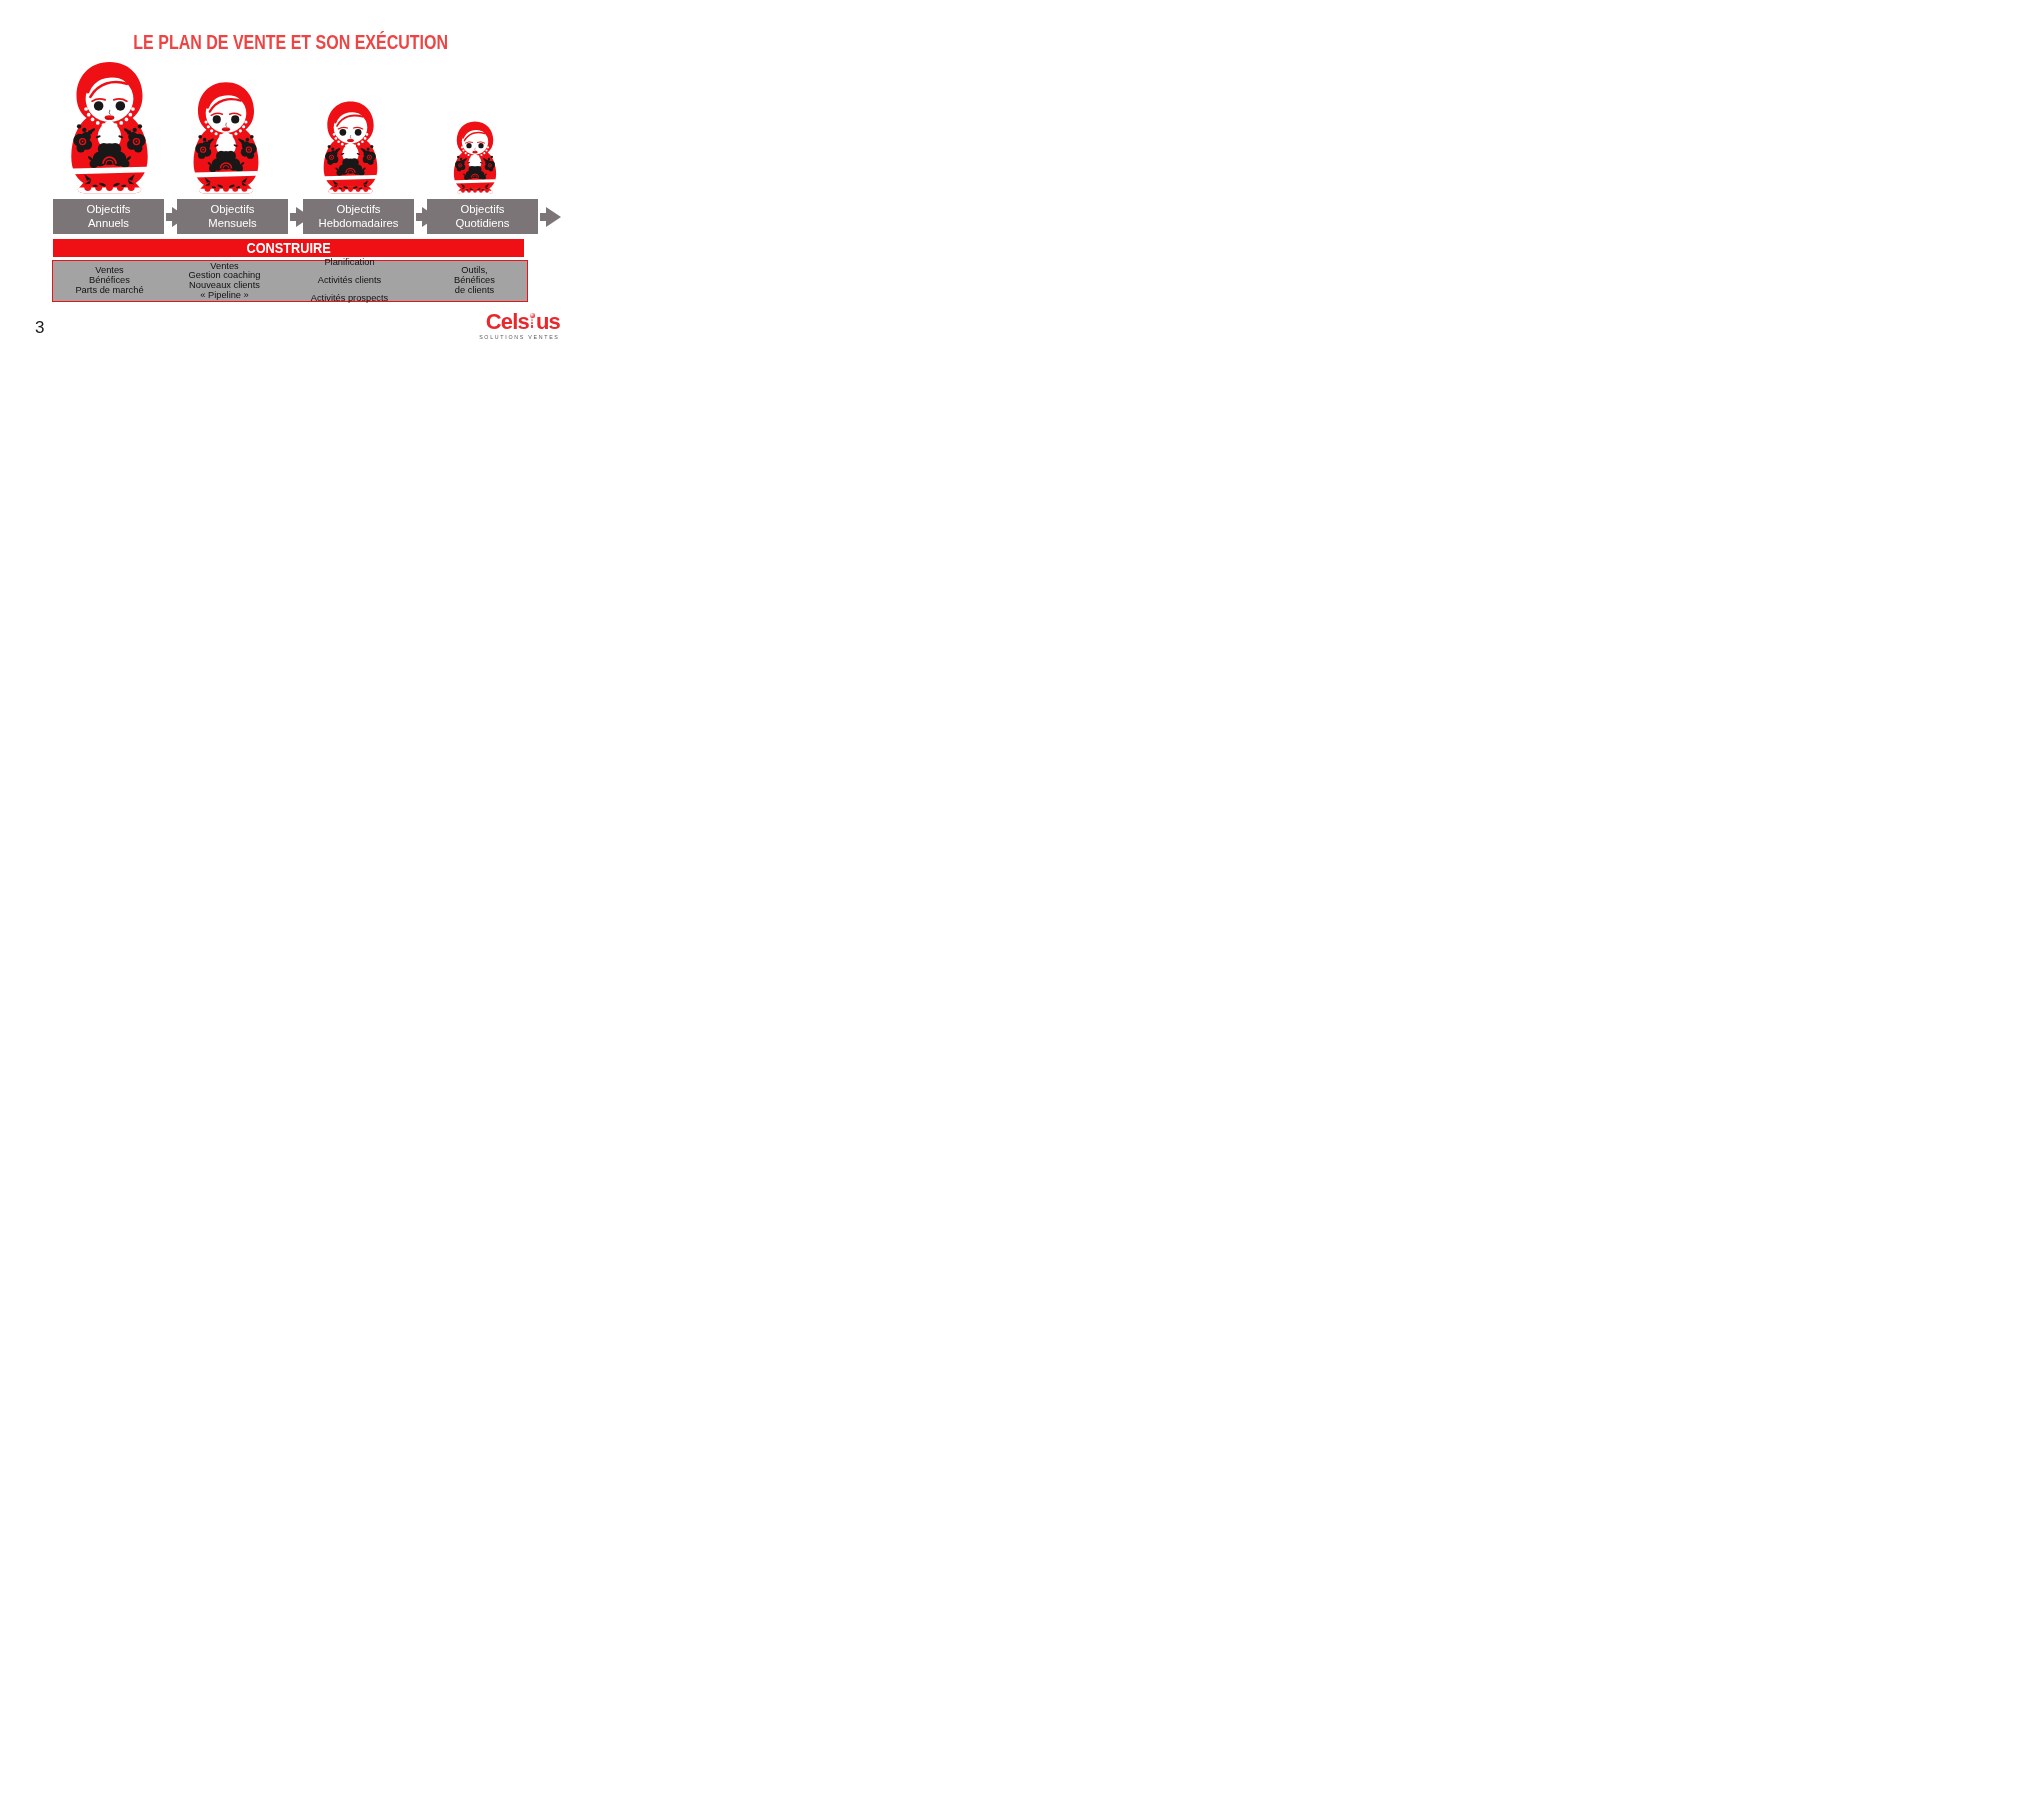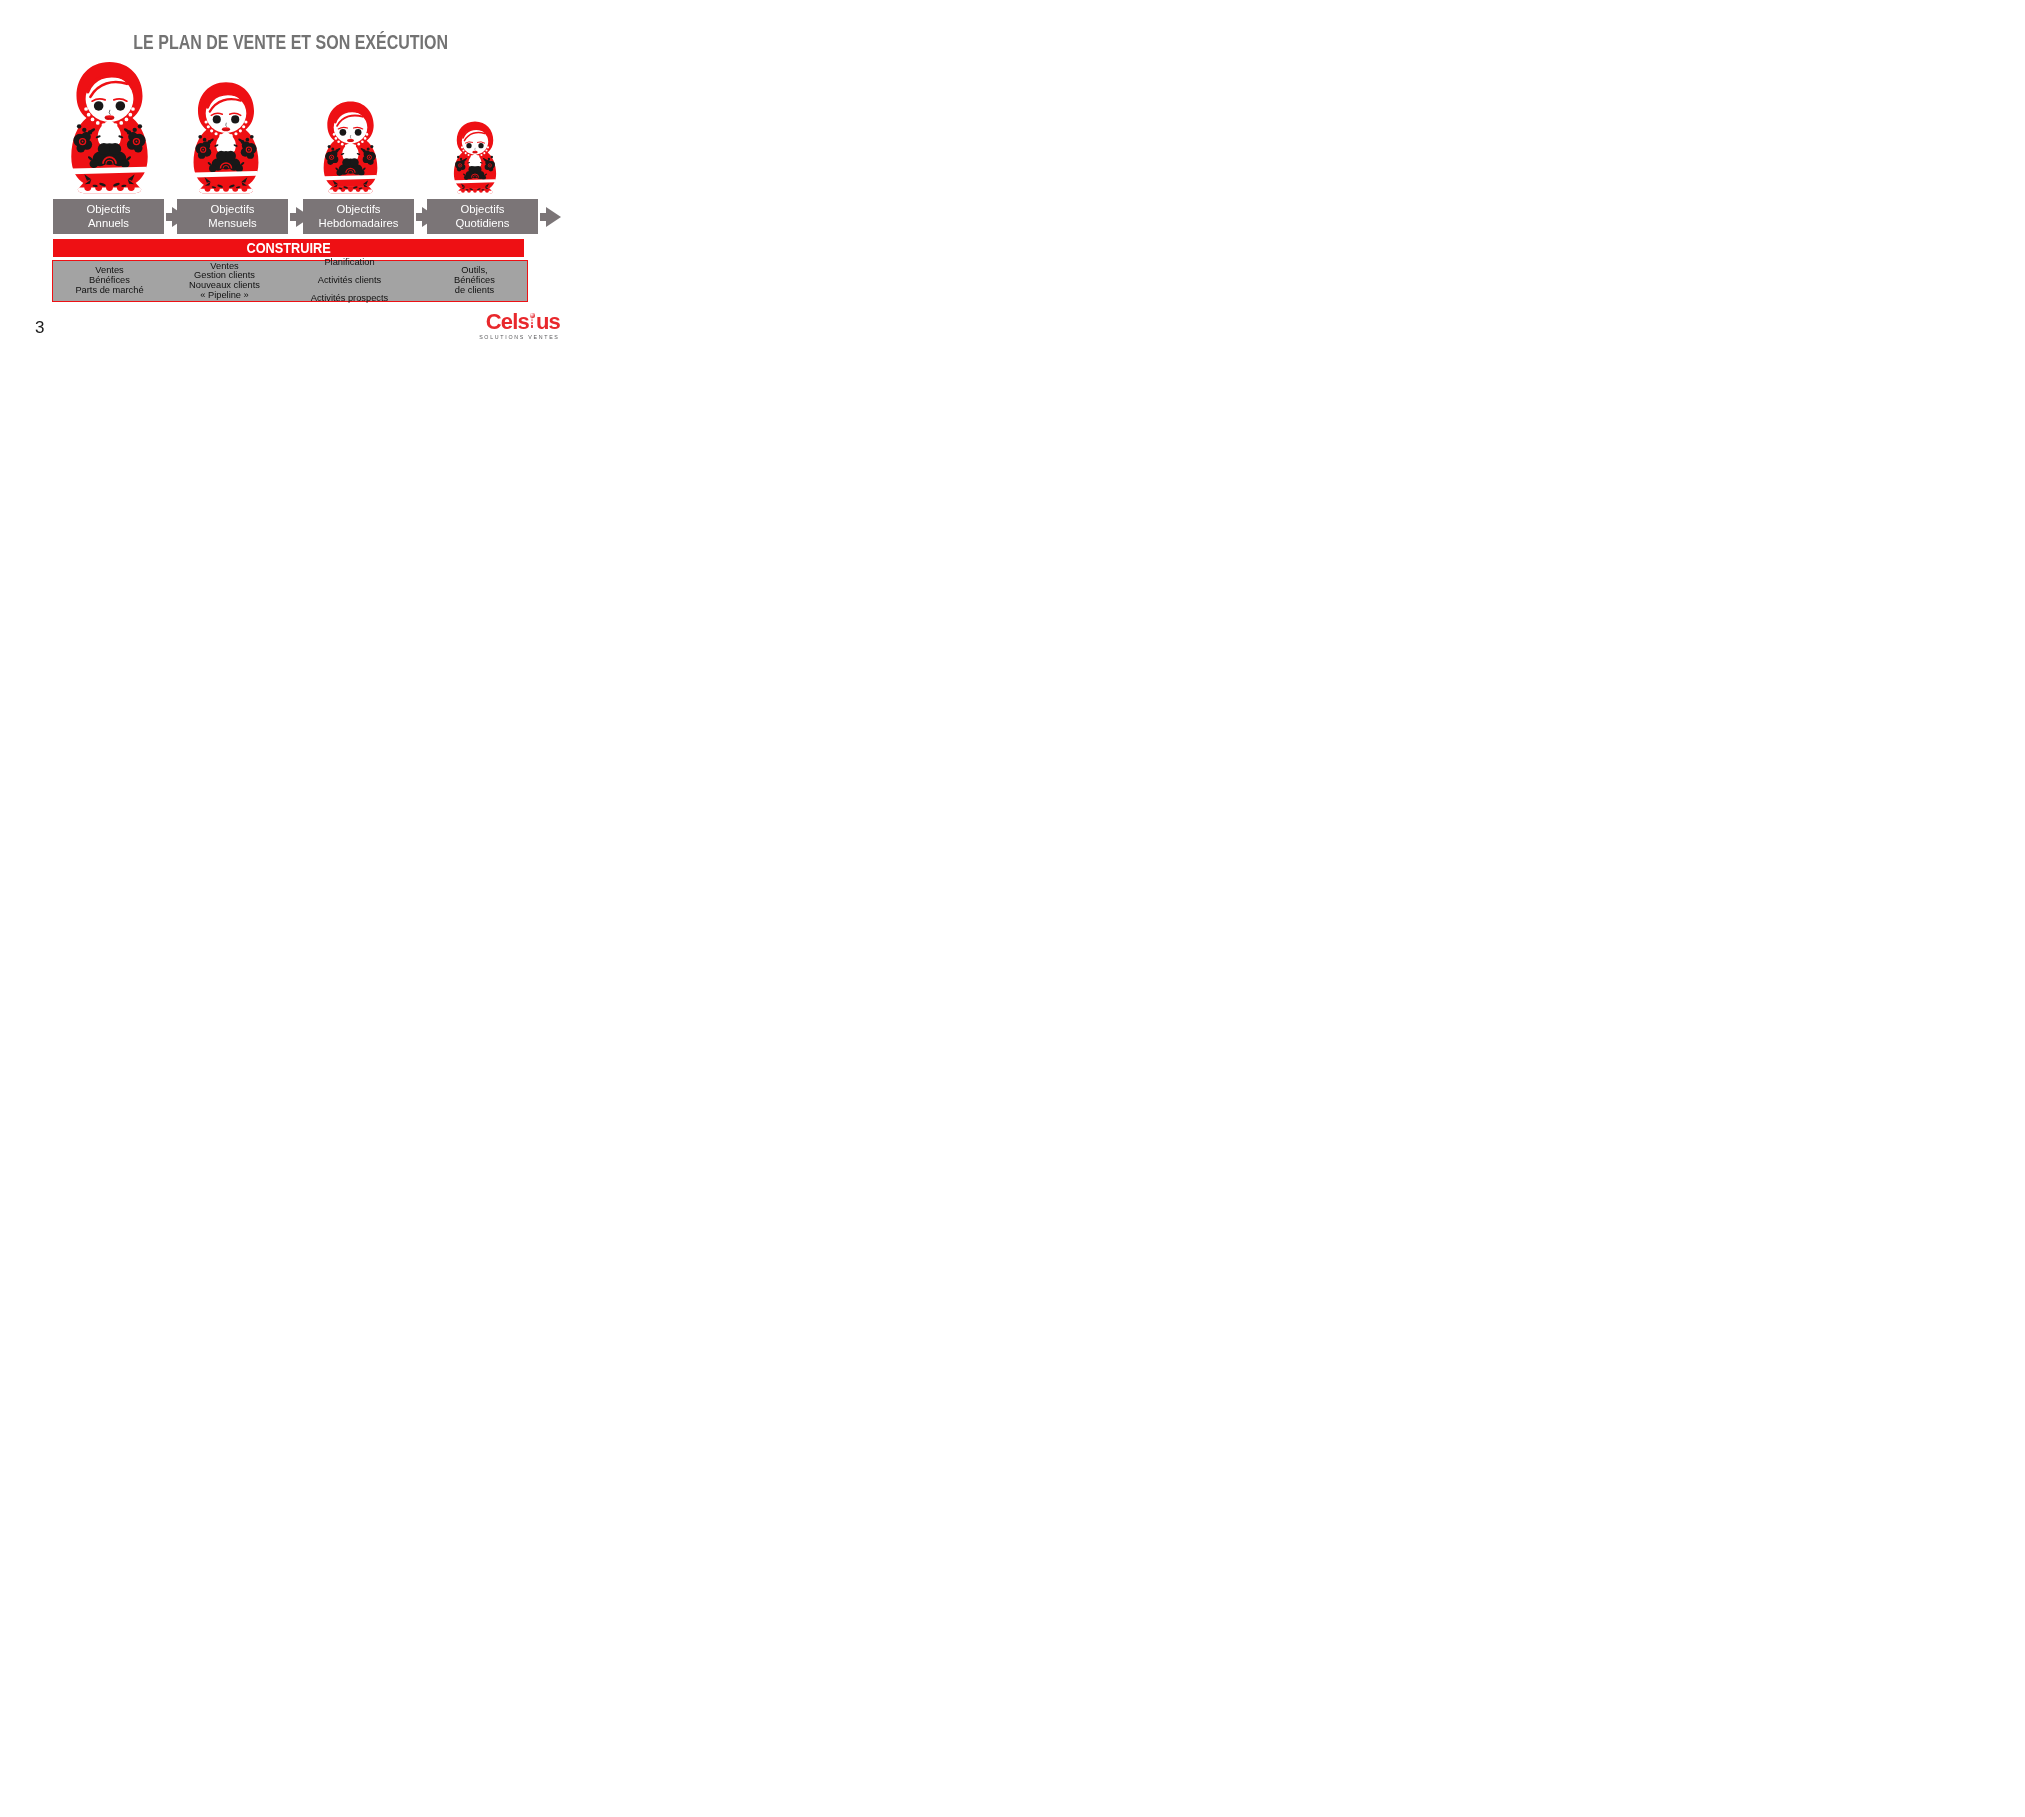--- a/index.html
+++ b/index.html
@@ -3,21 +3,21 @@
 <meta charset="utf-8">
 <style>
   html,body{margin:0;padding:0;background:#ffffff;}
   .slide{
     position:relative;width:582px;height:364px;background:#ffffff;overflow:hidden;
     font-family:"Liberation Sans", sans-serif;
   }
   
   .title{
     position:absolute;left:0;right:0;top:31px;margin:0;text-align:center;
-    font-size:20px;line-height:23px;font-weight:bold;color:#737373;white-space:nowrap;
+    font-size:20px;line-height:23px;font-weight:bold;color:#ef4444;white-space:nowrap;
   }
   .cond{display:inline-block;transform:scaleX(0.8);transform-origin:50% 50%;white-space:nowrap;}
   
   .doll{position:absolute;}
   .doll svg{display:block;width:100%;height:100%;}
   .doll1{left:66px;top:56px;width:87px;height:139px;}
   .doll2{left:189px;top:77px;width:74px;height:118px;}
   .doll3{left:320px;top:97px;width:61px;height:98px;}
   .doll4{left:451px;top:118px;width:48px;height:77px;}
   .svgdefs{position:absolute;width:0;height:0;overflow:hidden;}
@@ -243,21 +243,21 @@
   </div>
 
   <div class="details">
     <div class="col col1">
       <div>Ventes</div>
       <div>Bénéfices</div>
       <div>Parts de marché</div>
     </div>
     <div class="col col2">
       <div>Ventes</div>
-      <div>Gestion clients</div>
+      <div>Gestion coaching</div>
       <div>Nouveaux clients</div>
       <div>« Pipeline »</div>
     </div>
     <div class="col col3">
       <div>Planification</div>
       <div>Activités clients</div>
       <div>Activités prospects</div>
     </div>
     <div class="col col4">
       <div>Outils,</div>

